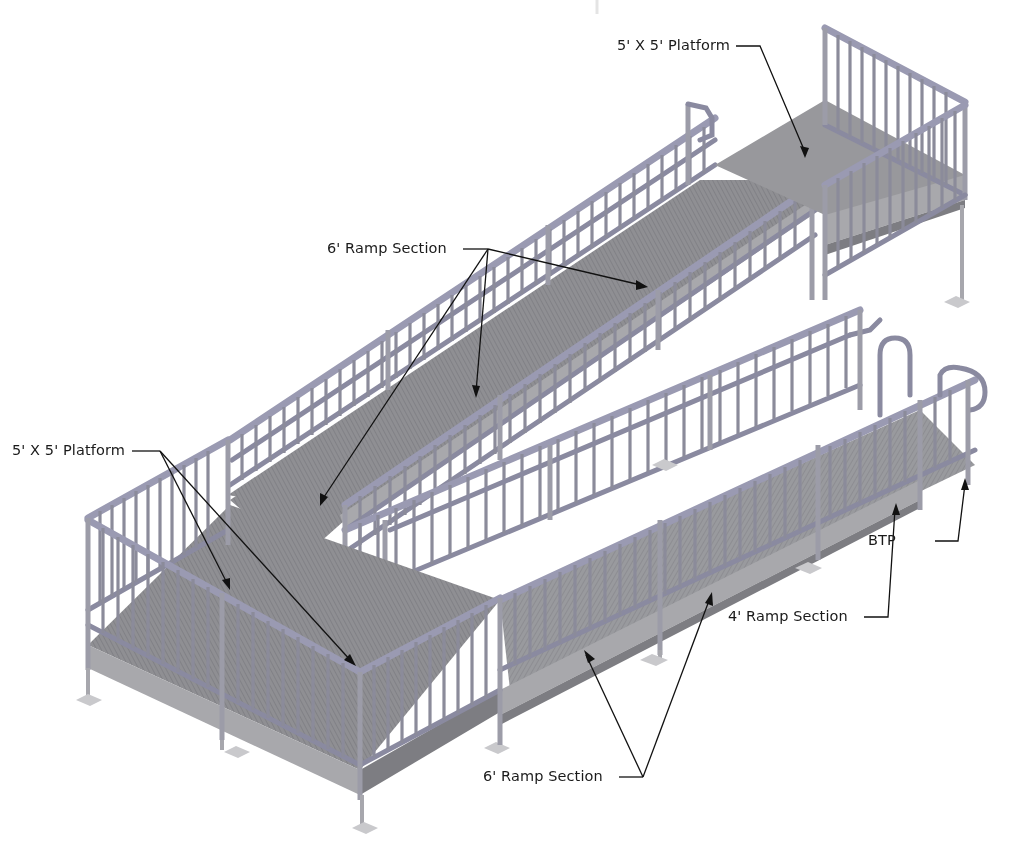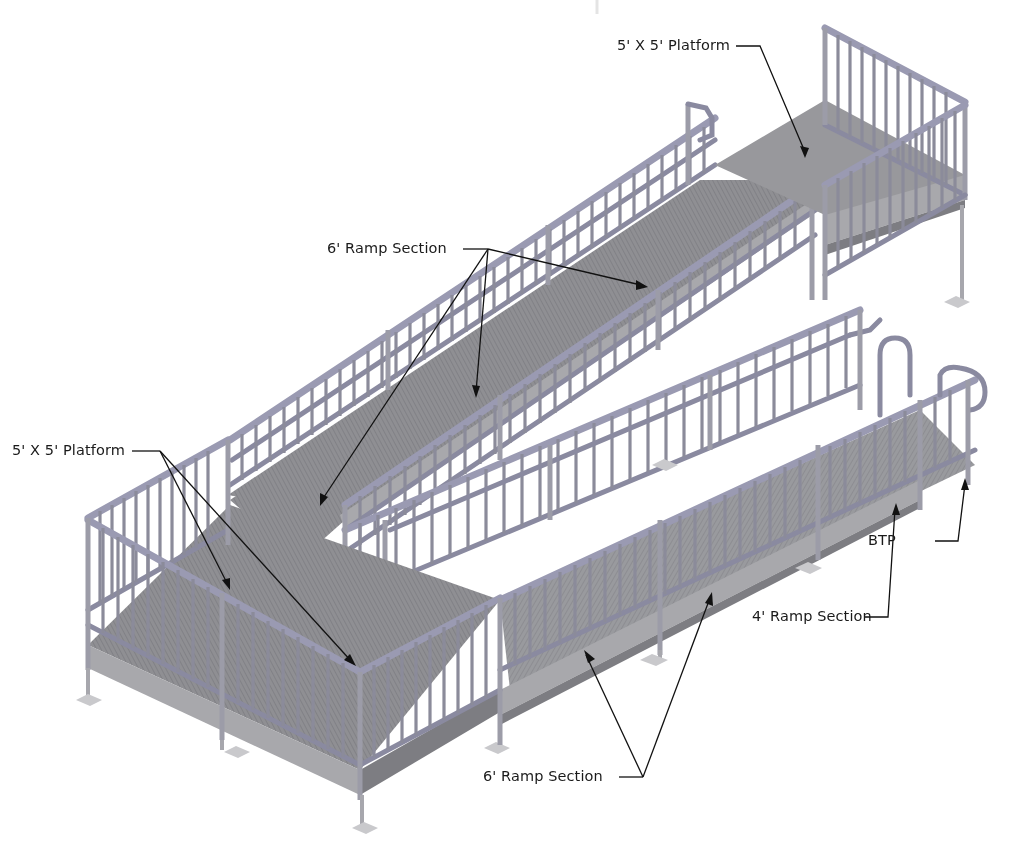--- a/index.html
+++ b/index.html
@@ -374,15 +374,15 @@
     <line class="callout" x1="643" y1="777" x2="710" y2="598"></line>
     <polygon class="arrowhead" points="712,592 705,603 713,606"></polygon>
   </g>
 </svg>
 
   
   <div class="label" style="left:617px; top:37px;">5' X 5' Platform</div>
   <div class="label" style="left:327px; top:240px;">6' Ramp Section</div>
   <div class="label" style="left:12px; top:442px;">5' X 5' Platform</div>
   <div class="label" style="left:868px; top:532px;">BTP</div>
-  <div class="label" style="left:752px; top:608px;">4' Ramp Section</div>
+  <div class="label" style="left:728px; top:608px;">4' Ramp Section</div>
   <div class="label" style="left:483px; top:768px;">6' Ramp Section</div>
 </div>
 
 </body></html>

